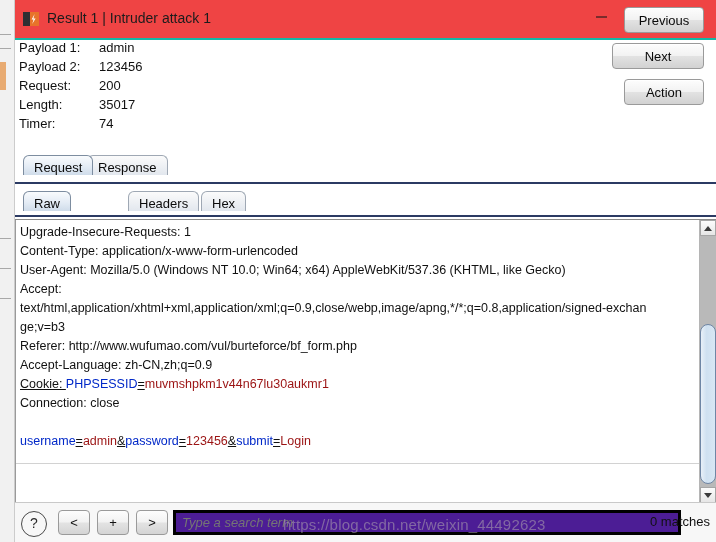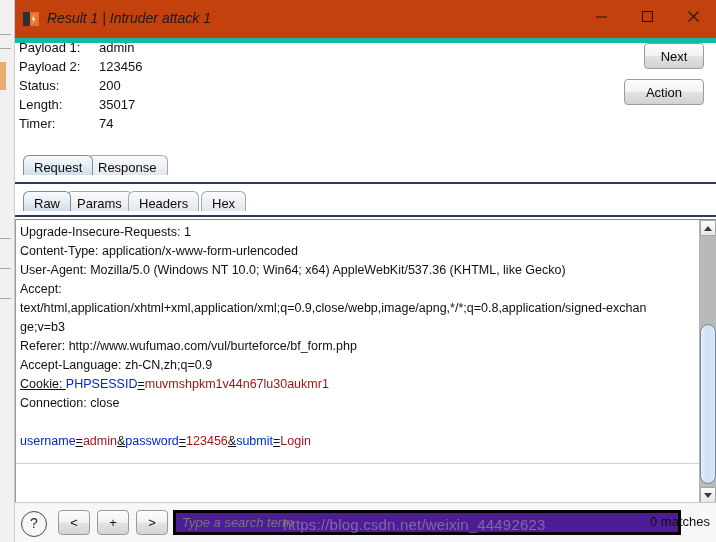--- a/index.html
+++ b/index.html
@@ -51,23 +51,22 @@
     height: 542px;
     background: #ffffff;
     border-left: 1px solid #cccccc;
     box-sizing: border-box;
   }
 
   
   #titlebar {
     position: relative;
     height: 38px;
-    background: #c2410c;
-    border-bottom: 5px solid #14b8a6;
-    font-style: italic;
+    background: #ef4444;
+    border-bottom: 2px solid #14b8a6;
   }
   #title-icon {
     position: absolute;
     left: 8px; top: 11px;
     width: 16px; height: 16px;
   }
   #title-text {
     position: absolute;
     left: 32px; top: 10px;
     font-size: 14px;
@@ -124,21 +123,21 @@
     font-size: 13px;
     color: #0a0a0a;
     background: linear-gradient(to bottom, #fdfdfd 0%, #f2f2f2 48%, #e2e2e2 52%, #d2d2d2 100%);
     border: 1px solid #9a9a9a;
     border-radius: 4px;
     box-shadow: inset 0 1px 0 rgba(255,255,255,0.9);
     cursor: default;
     text-align: center;
   }
   #btn-previous { right: 12px; top: 7px;  width: 80px; height: 26px; }
-  #btn-next     { right: 12px; top: 43px; width: 60px; height: 26px; }
+  #btn-next     { right: 12px; top: 43px; width: 92px; height: 26px; }
   #btn-action   { right: 12px; top: 79px; width: 80px; height: 26px; }
 
   
   #tabs-outer {
     position: absolute;
     left: 0; top: 152px;
     width: 100%;
     height: 32px;
   }
   #tabs-outer-rule {
@@ -395,45 +394,45 @@
   <div id="summary">
     <div class="sum-row" style="top:2px;">
       <span class="sum-label">Payload 1:</span>
       <span class="sum-value">admin</span>
     </div>
     <div class="sum-row" style="top:21px;">
       <span class="sum-label">Payload 2:</span>
       <span class="sum-value">123456</span>
     </div>
     <div class="sum-row" style="top:40px;">
-      <span class="sum-label">Status:</span>
+      <span class="sum-label">Request:</span>
       <span class="sum-value">200</span>
     </div>
     <div class="sum-row" style="top:59px;">
       <span class="sum-label">Length:</span>
       <span class="sum-value">35017</span>
     </div>
     <div class="sum-row" style="top:78px;">
       <span class="sum-label">Timer:</span>
       <span class="sum-value">74</span>
     </div>
   </div>
 
+  <button class="jbutton" id="btn-previous">Previous</button>
   <button class="jbutton" id="btn-next">Next</button>
   <button class="jbutton" id="btn-action">Action</button>
 
   <div id="tabs-outer">
     <div class="tab selected" style="left:8px;">Request</div>
     <div class="tab" style="left:72px;">Response</div>
   </div>
   <div id="tabs-outer-rule"></div>
 
   <div id="tabs-inner">
     <div class="tab selected" style="left:8px;">Raw</div>
-    <div class="tab" style="left:51px;">Params</div>
     <div class="tab" style="left:113px;">Headers</div>
     <div class="tab" style="left:186px;">Hex</div>
   </div>
   <div id="tabs-inner-rule"></div>
 
   <div id="editor-wrap">
 
     <div id="editor">
       <div class="code-line">Upgrade-Insecure-Requests: 1</div>
       <div class="code-line">Content-Type: application/x-www-form-urlencoded</div>

